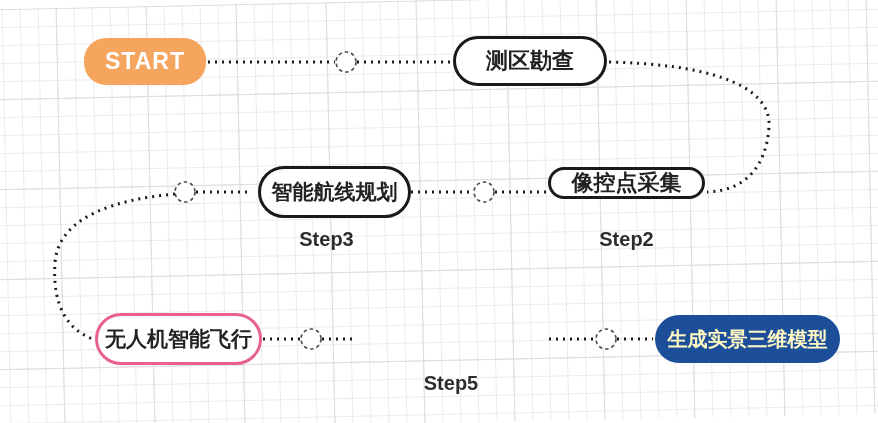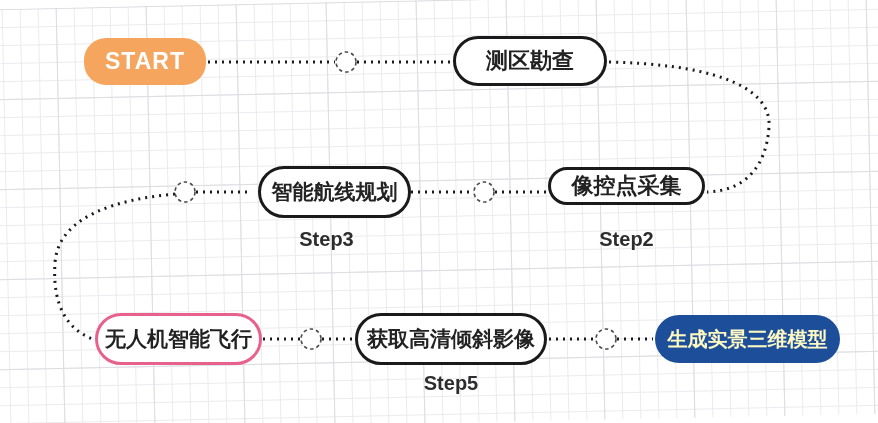--- a/index.html
+++ b/index.html
@@ -36,21 +36,21 @@
     font-weight:700;font-size:22px;color:#222222;box-sizing:border-box;
     white-space:nowrap;
   }
   #node-start{
     left:84px;top:38px;width:122px;height:47px;
     background:var(--start-fill);border:none;color:#ffffff;
     font-size:23px;letter-spacing:1px;border-radius:22px;
   }
   #node-step1{left:453px;top:36px;width:154px;height:50px;}
   #node-step3{left:258px;top:166px;width:153px;height:52px;font-size:21px;}
-  #node-step2{left:548px;top:167px;width:157px;height:38px;}
+  #node-step2{left:548px;top:167px;width:157px;height:32px;}
   #node-step4{left:95px;top:313px;width:167px;height:52px;border-color:var(--pink);font-size:21px;text-align:center;}
   #node-step5{left:355px;top:313px;width:192px;height:52px;font-size:21px;}
   #node-end{
     left:655px;top:315px;width:185px;height:48px;
     background:var(--end-fill);border:none;color:#fef9c3;
     font-size:20px;border-radius:24px;
   }
   .caption{
     position:absolute;text-align:center;font-weight:700;font-size:20px;
     color:var(--caption);
@@ -101,18 +101,17 @@
   <div class="node" id="node-step1">测区勘查</div>
 
   <div class="node" id="node-step3">智能航线规划</div>
   <div class="caption" id="cap-step3">Step3</div>
 
   <div class="node" id="node-step2">像控点采集</div>
   <div class="caption" id="cap-step2">Step2</div>
 
   <div class="node" id="node-step4">无人机智能飞行</div>
 
-  <div class="node" id="node-step5">获取高清倾斜影像</div>
   <div class="caption" id="cap-step5">Step5</div>
 
   <div class="node" id="node-end">生成实景三维模型</div>
 
 </div>
 
 </body></html>

